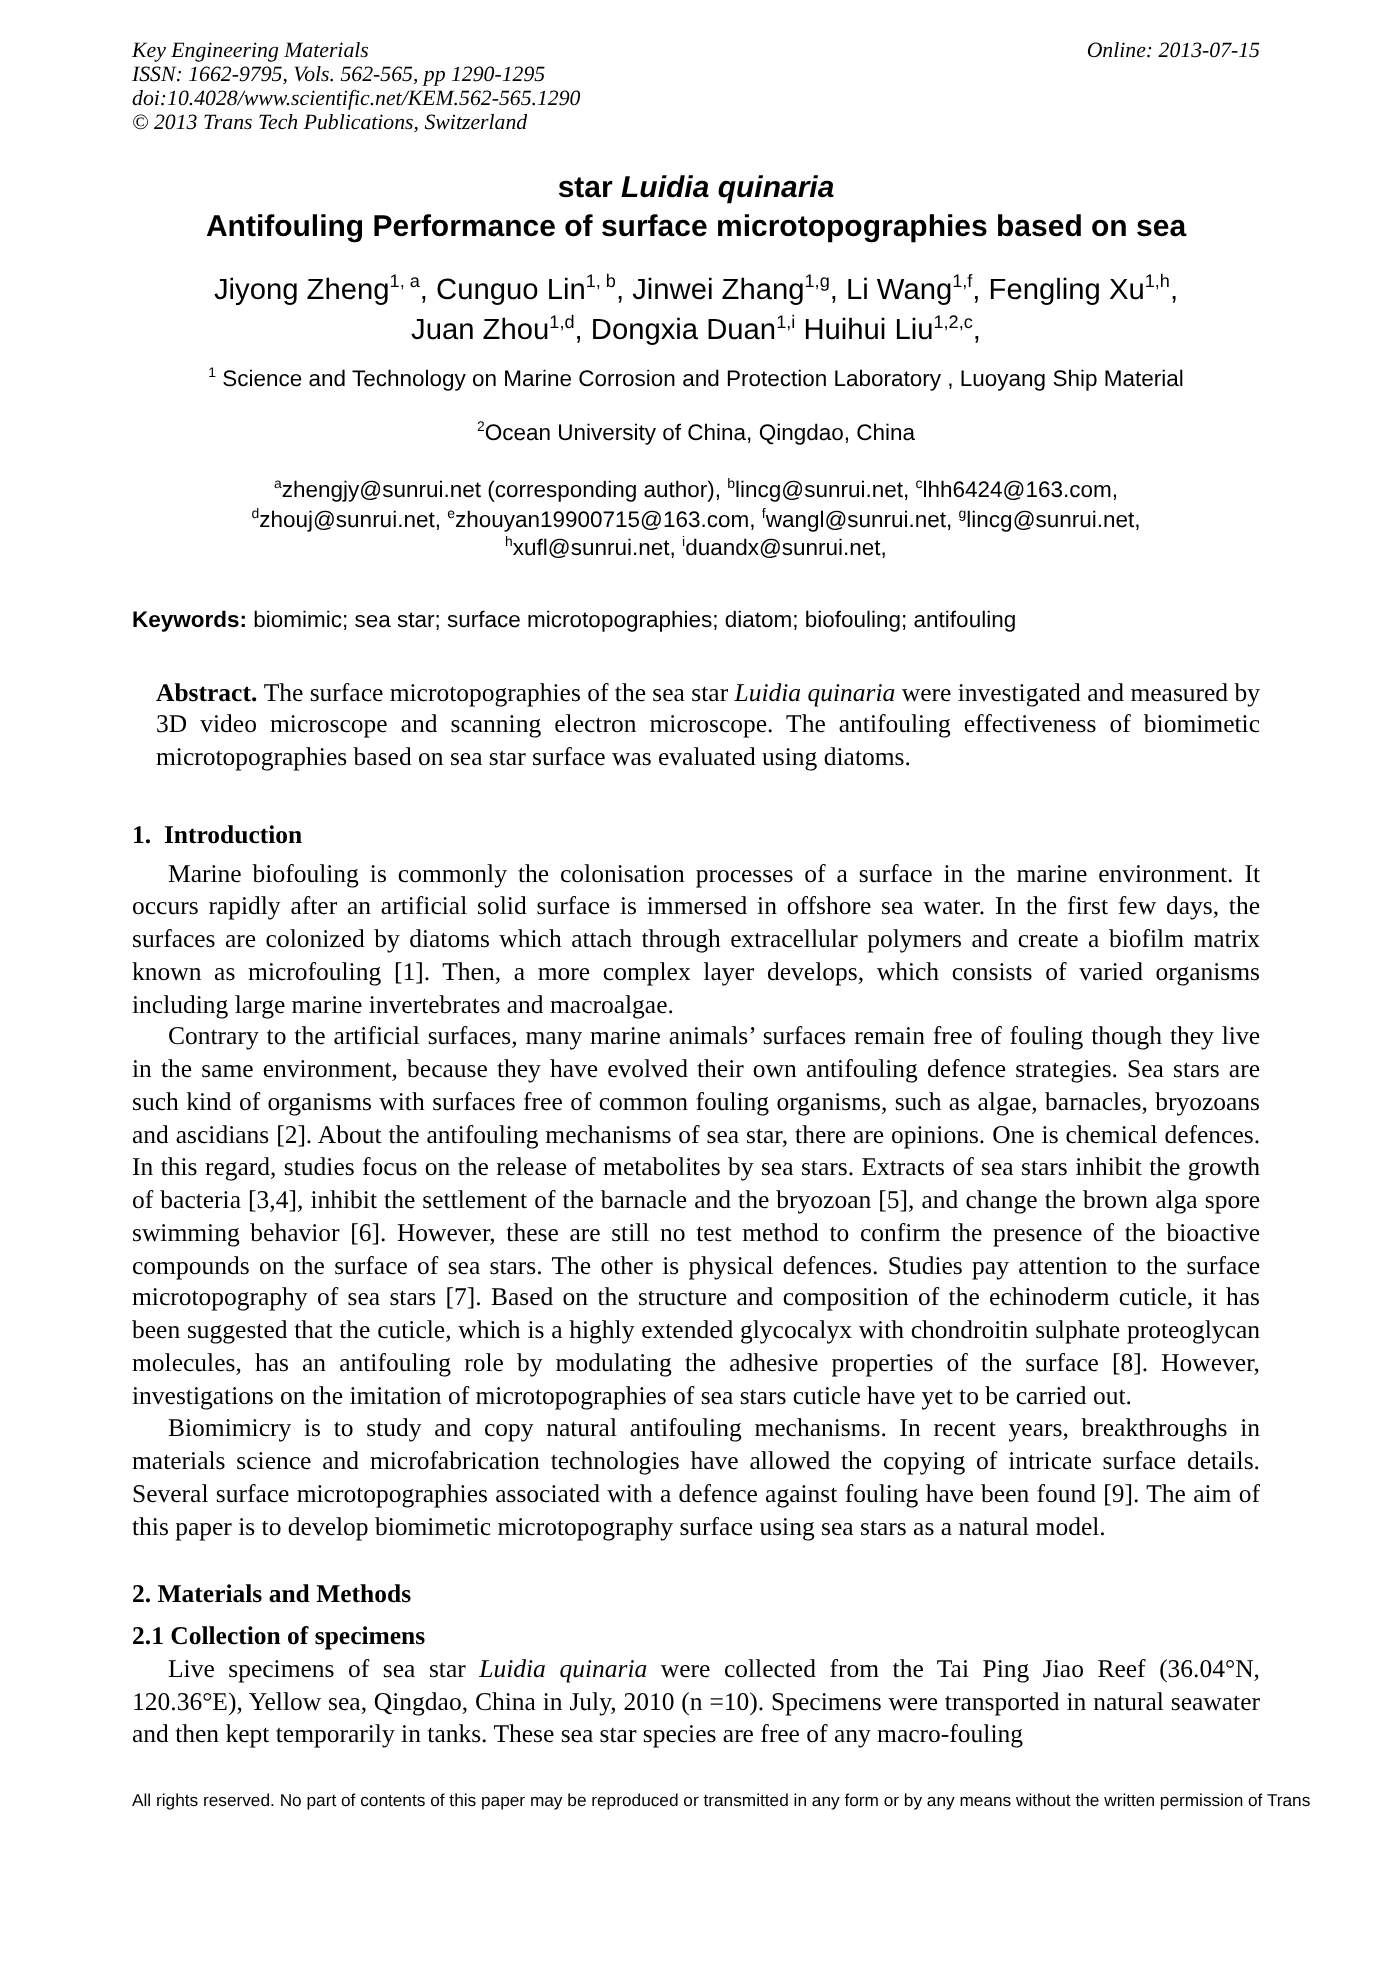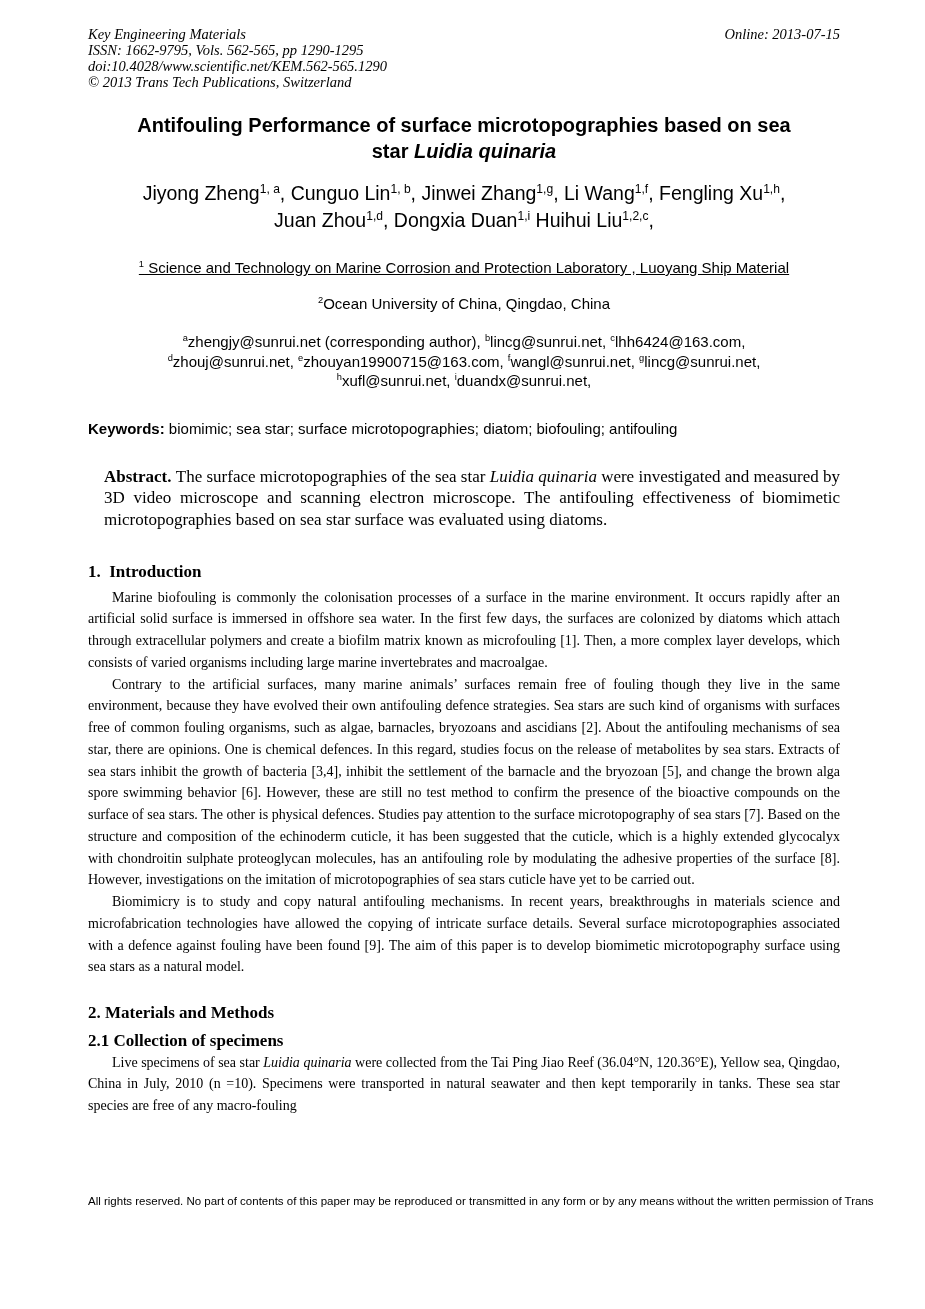--- a/index.html
+++ b/index.html
@@ -49,21 +49,21 @@
     font-weight: normal;
   }
   .aline { display: block; }
 
   .affil {
     font-family: "Liberation Sans", sans-serif;
     font-size: 15px;
     line-height: 19px;
     text-align: center;
   }
-  .affil1 { margin-top: 24px; text-decoration: underline; }
+  .affil1 { margin-top: 9px; }
   .affil2 { margin-top: 17px; }
 
   .emails {
     margin-top: 19px;
     font-family: "Liberation Sans", sans-serif;
     font-size: 15px;
     line-height: 19.5px;
     text-align: center;
   }
   .eline { display: block; }
@@ -92,21 +92,21 @@
   }
   .section-heading.methods { margin: 24px 0 0 0; }
   .subsection-heading {
     margin: 6px 0 0 0;
     font-size: 17px;
     line-height: 21.75px;
     font-weight: bold;
   }
   .body-par {
     margin: 0;
-    font-size: 14px;
+    font-size: 17px;
     line-height: 21.75px;
     text-align: justify;
     text-indent: 24px;
   }
 
   .footer {
     position: absolute;
     left: 88px;
     right: 85px;
     top: 1194px;
@@ -126,22 +126,22 @@
     <div class="jheader-left">
       <div>Key Engineering Materials</div>
       <div>ISSN: 1662-9795, Vols. 562-565, pp 1290-1295</div>
       <div>doi:10.4028/www.scientific.net/KEM.562-565.1290</div>
       <div>© 2013 Trans Tech Publications, Switzerland</div>
     </div>
     <div class="jheader-right">Online: 2013-07-15</div>
   </div>
 
   <h1 class="title">
+    <span class="tline"><span>star </span><span style="font-style: italic;">Luidia quinaria</span></span>
     <span class="tline">Antifouling Performance of surface microtopographies based on sea</span>
-    <span class="tline"><span>star </span><span style="font-style: italic;">Luidia quinaria</span></span>
   </h1>
 
   <div class="authors">
     <span class="aline"><span>Jiyong Zheng</span><sup>1, a</sup><span>, Cunguo Lin</span><sup>1, b</sup><span>, Jinwei Zhang</span><sup>1,g</sup><span>, Li Wang</span><sup>1,f</sup><span>, Fengling Xu</span><sup>1,h</sup><span>,</span></span>
     <span class="aline"><span>Juan Zhou</span><sup>1,d</sup><span>, Dongxia Duan</span><sup>1,i</sup><span> Huihui Liu</span><sup>1,2,c</sup><span>,</span></span>
   </div>
 
   <div class="affil affil1">
     <span class="aline"><sup>1</sup><span> Science and Technology on Marine Corrosion and Protection Laboratory , Luoyang Ship Material</span></span>
   </div>

